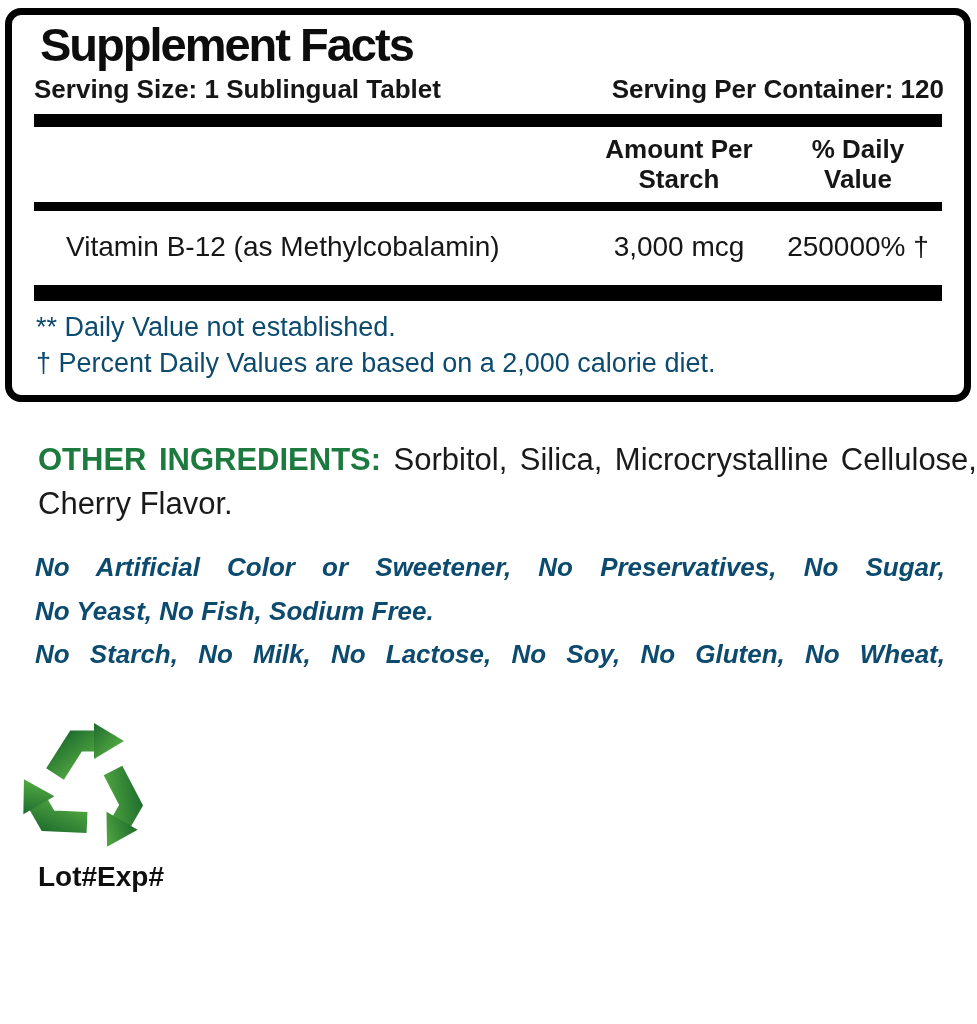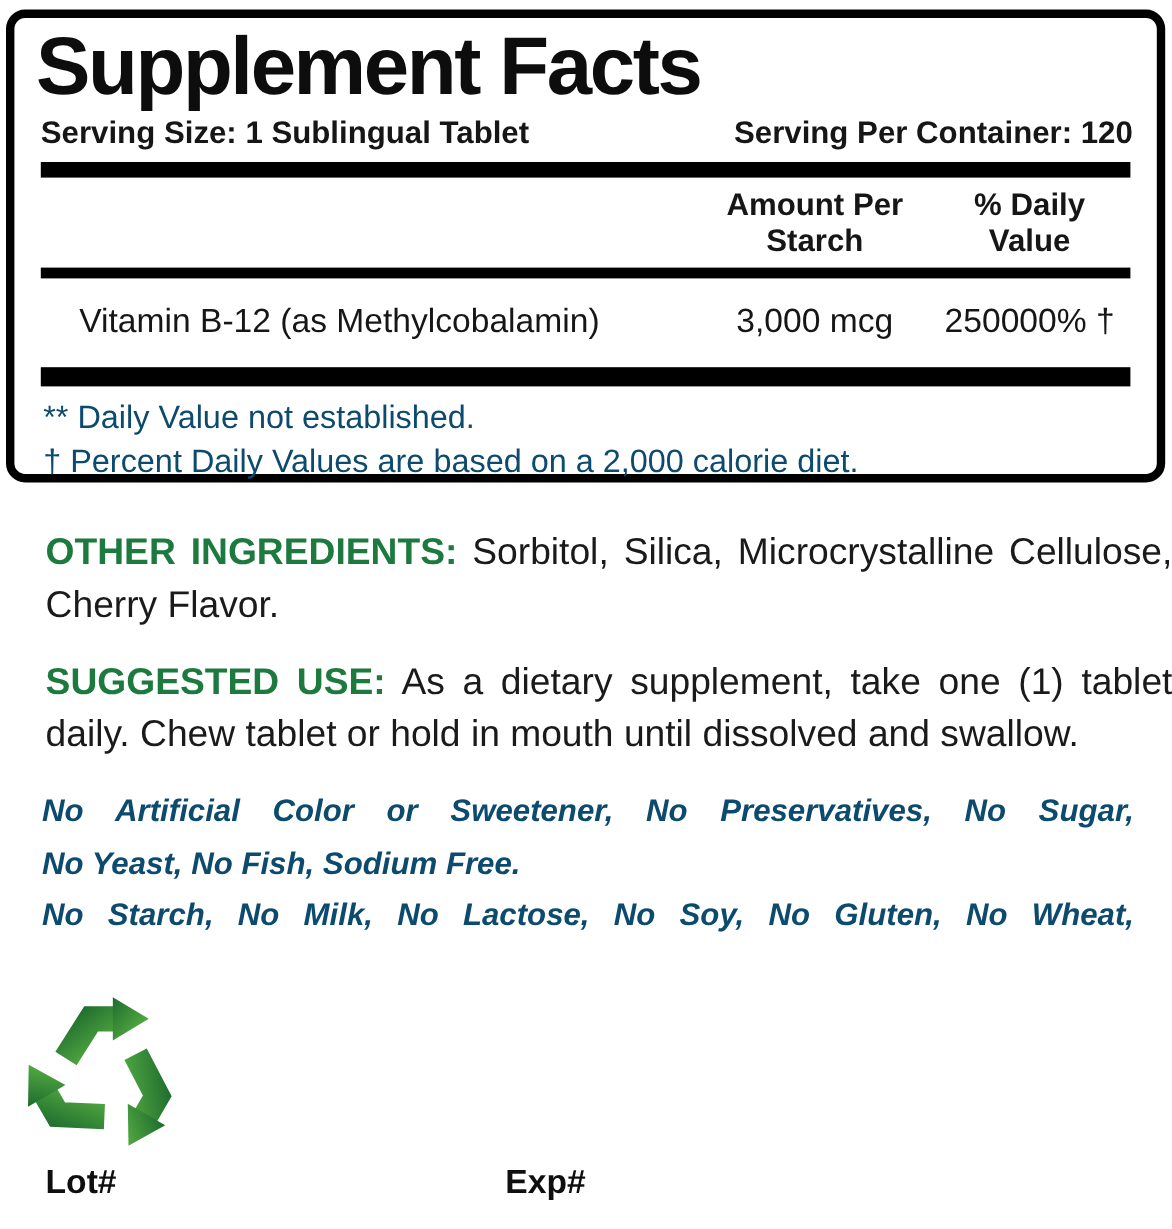--- a/index.html
+++ b/index.html
@@ -16,26 +16,26 @@
   .facts-box {
     position: absolute;
     left: 5px; top: 8px; right: 6px;
     height: 394px;
     border: 7px solid #000;
     border-radius: 16px;
     padding: 4px 12px 8px 12px;
     background: #fff;
   }
   .facts-title {
-    font-size: 68px;
+    font-size: 47px;
     font-weight: bold;
     letter-spacing: -2px;
     line-height: 1.0;
     color: #0d0d0d;
-    margin-left: 6px;
+    margin-left: 16px;
     margin-top: 2px;
   }
   .serving-row {
     display: flex;
     justify-content: space-between;
     font-size: 26px;
     font-weight: bold;
     margin: 6px 8px 0 10px;
   }
   .bar { background: #000; margin: 0 10px; }
@@ -115,21 +115,21 @@
     justify-content: center;
   }
   .lot-row {
     display: flex;
     font-size: 28px;
     font-weight: bold;
     color: #0f0f0f;
     margin-left: 38px;
     margin-top: 0px;
   }
-  .exp-label { margin-left: 324px; }
+  .exp-label { }
 </style>
 </head>
 <body>
 
 <div class="page">
 
   <div class="facts-box">
     <div class="facts-title">Supplement Facts</div>
 
     <div class="serving-row">
@@ -163,24 +163,20 @@
     </div>
   </div>
 
   <div style="height: 402px;"></div>
 
   <p class="section sec-other">
     <span class="green-heading">OTHER INGREDIENTS:</span>
     <span>Sorbitol, Silica, Microcrystalline Cellulose, Cherry Flavor.</span>
   </p>
 
-  <p class="section sec-use">
-    <span class="green-heading">SUGGESTED USE:</span>
-    <span>As a dietary supplement, take one (1) tablet daily. Chew tablet or hold in mouth until dissolved and swallow.</span>
-  </p>
 
   <div class="claims">
     <div class="line">No Artificial Color or Sweetener, No Preservatives, No Sugar,</div>
     <div class="line last">No Yeast, No Fish, Sodium Free.</div>
     <div class="line">No Starch, No Milk, No Lactose, No Soy, No Gluten, No Wheat,</div>
   </div>
 
   <div class="mfg-row">
     <div class="recycle-wrap">
       <svg width="150" height="150" viewBox="0 0 100 100" aria-hidden="true">

